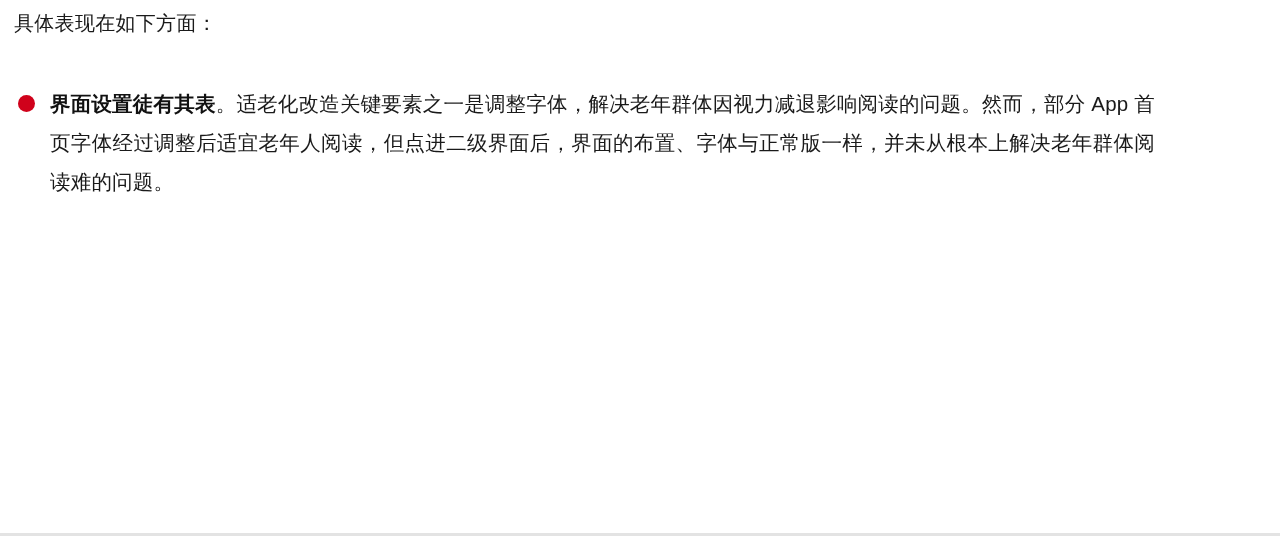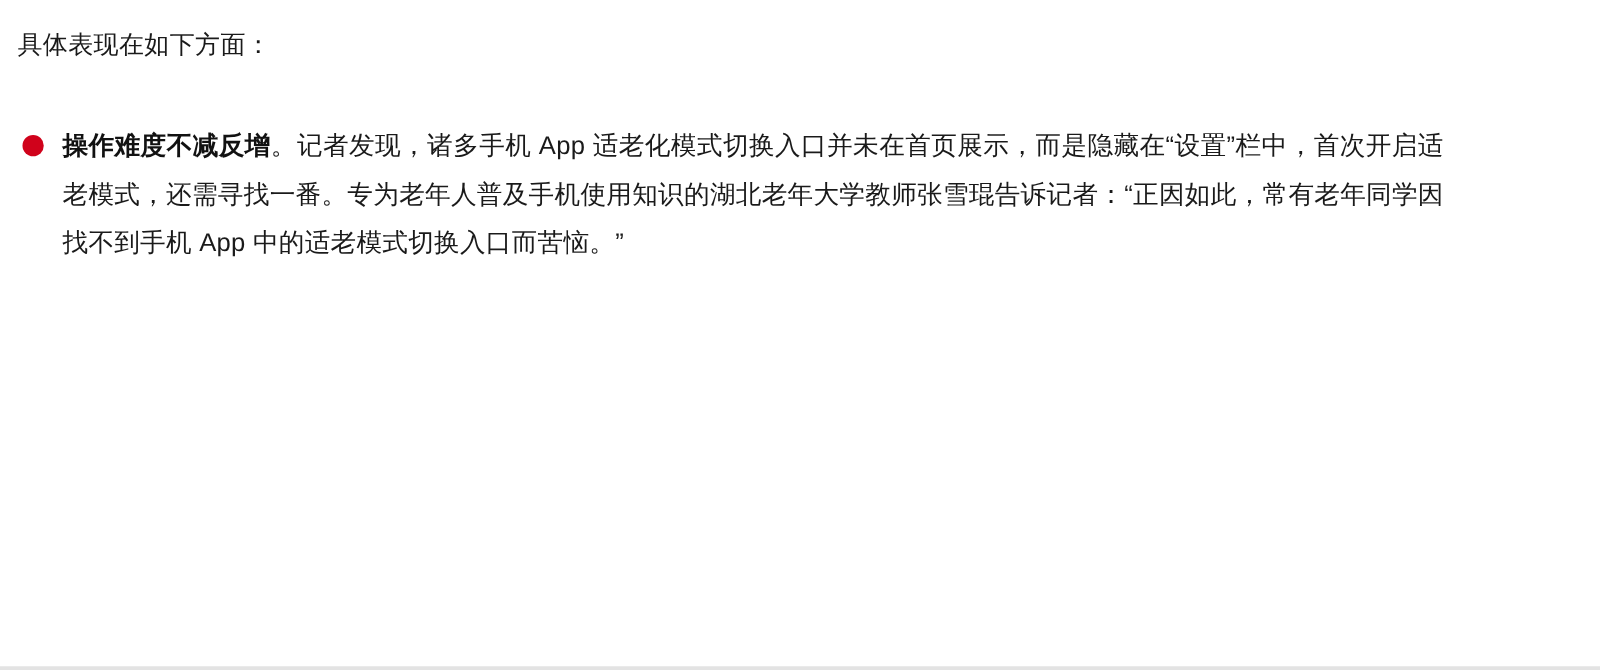--- a/index.html
+++ b/index.html
@@ -12,21 +12,21 @@
     height: 536px;
     font-family: "Liberation Sans", "DejaVu Sans", sans-serif;
     color: #1a1a1a;
     overflow: hidden;
   }
   .page {
     position: relative;
     width: 1183px;
     height: 536px;
     box-sizing: border-box;
-    padding: 13px 28px 0 14px;
+    padding: 0 28px 0 14px;
     border-radius: 32px;
   }
   .intro {
     font-size: 20px;
     line-height: 30px;
     color: #1a1a1a;
     padding-top: 8px;
     letter-spacing: 0.3px;
   }
   .bullet-list {
@@ -76,22 +76,22 @@
 </head>
 <body>
 
 <div class="page">
 
   <div class="intro">具体表现在如下方面：</div>
 
   <ul class="bullet-list">
 
 
-
     <li class="bullet-item">
       <span class="bullet-dot"></span>
-      <p class="para"><span class="lead">操作难度不减反增</span><span>。记者发现，诸多手机 App 适老化模式切换入口并未在首页展示，而是隐藏在“设置”栏中，首次开启适老模式，还需寻找一番。专为老年人普及手机使用知识的湖北老年大学教师张雪琨告诉记者：“正因如此，常有老年同学因找不到手机 App 中的适老模式切换入口而苦恼。”</span></p>
+      <p class="para"><span class="lead">界面设置徒有其表</span><span>。适老化改造关键要素之一是调整字体，解决老年群体因视力减退影响阅读的问题。然而，部分 App 首页字体经过调整后适宜老年人阅读，但点进二级界面后，界面的布置、字体与正常版一样，并未从根本上解决老年群体阅读难的问题。</span></p>
     </li>
+
 
   </ul>
 
   <div class="bottom-rule"></div>
 </div>
 
 </body></html>

